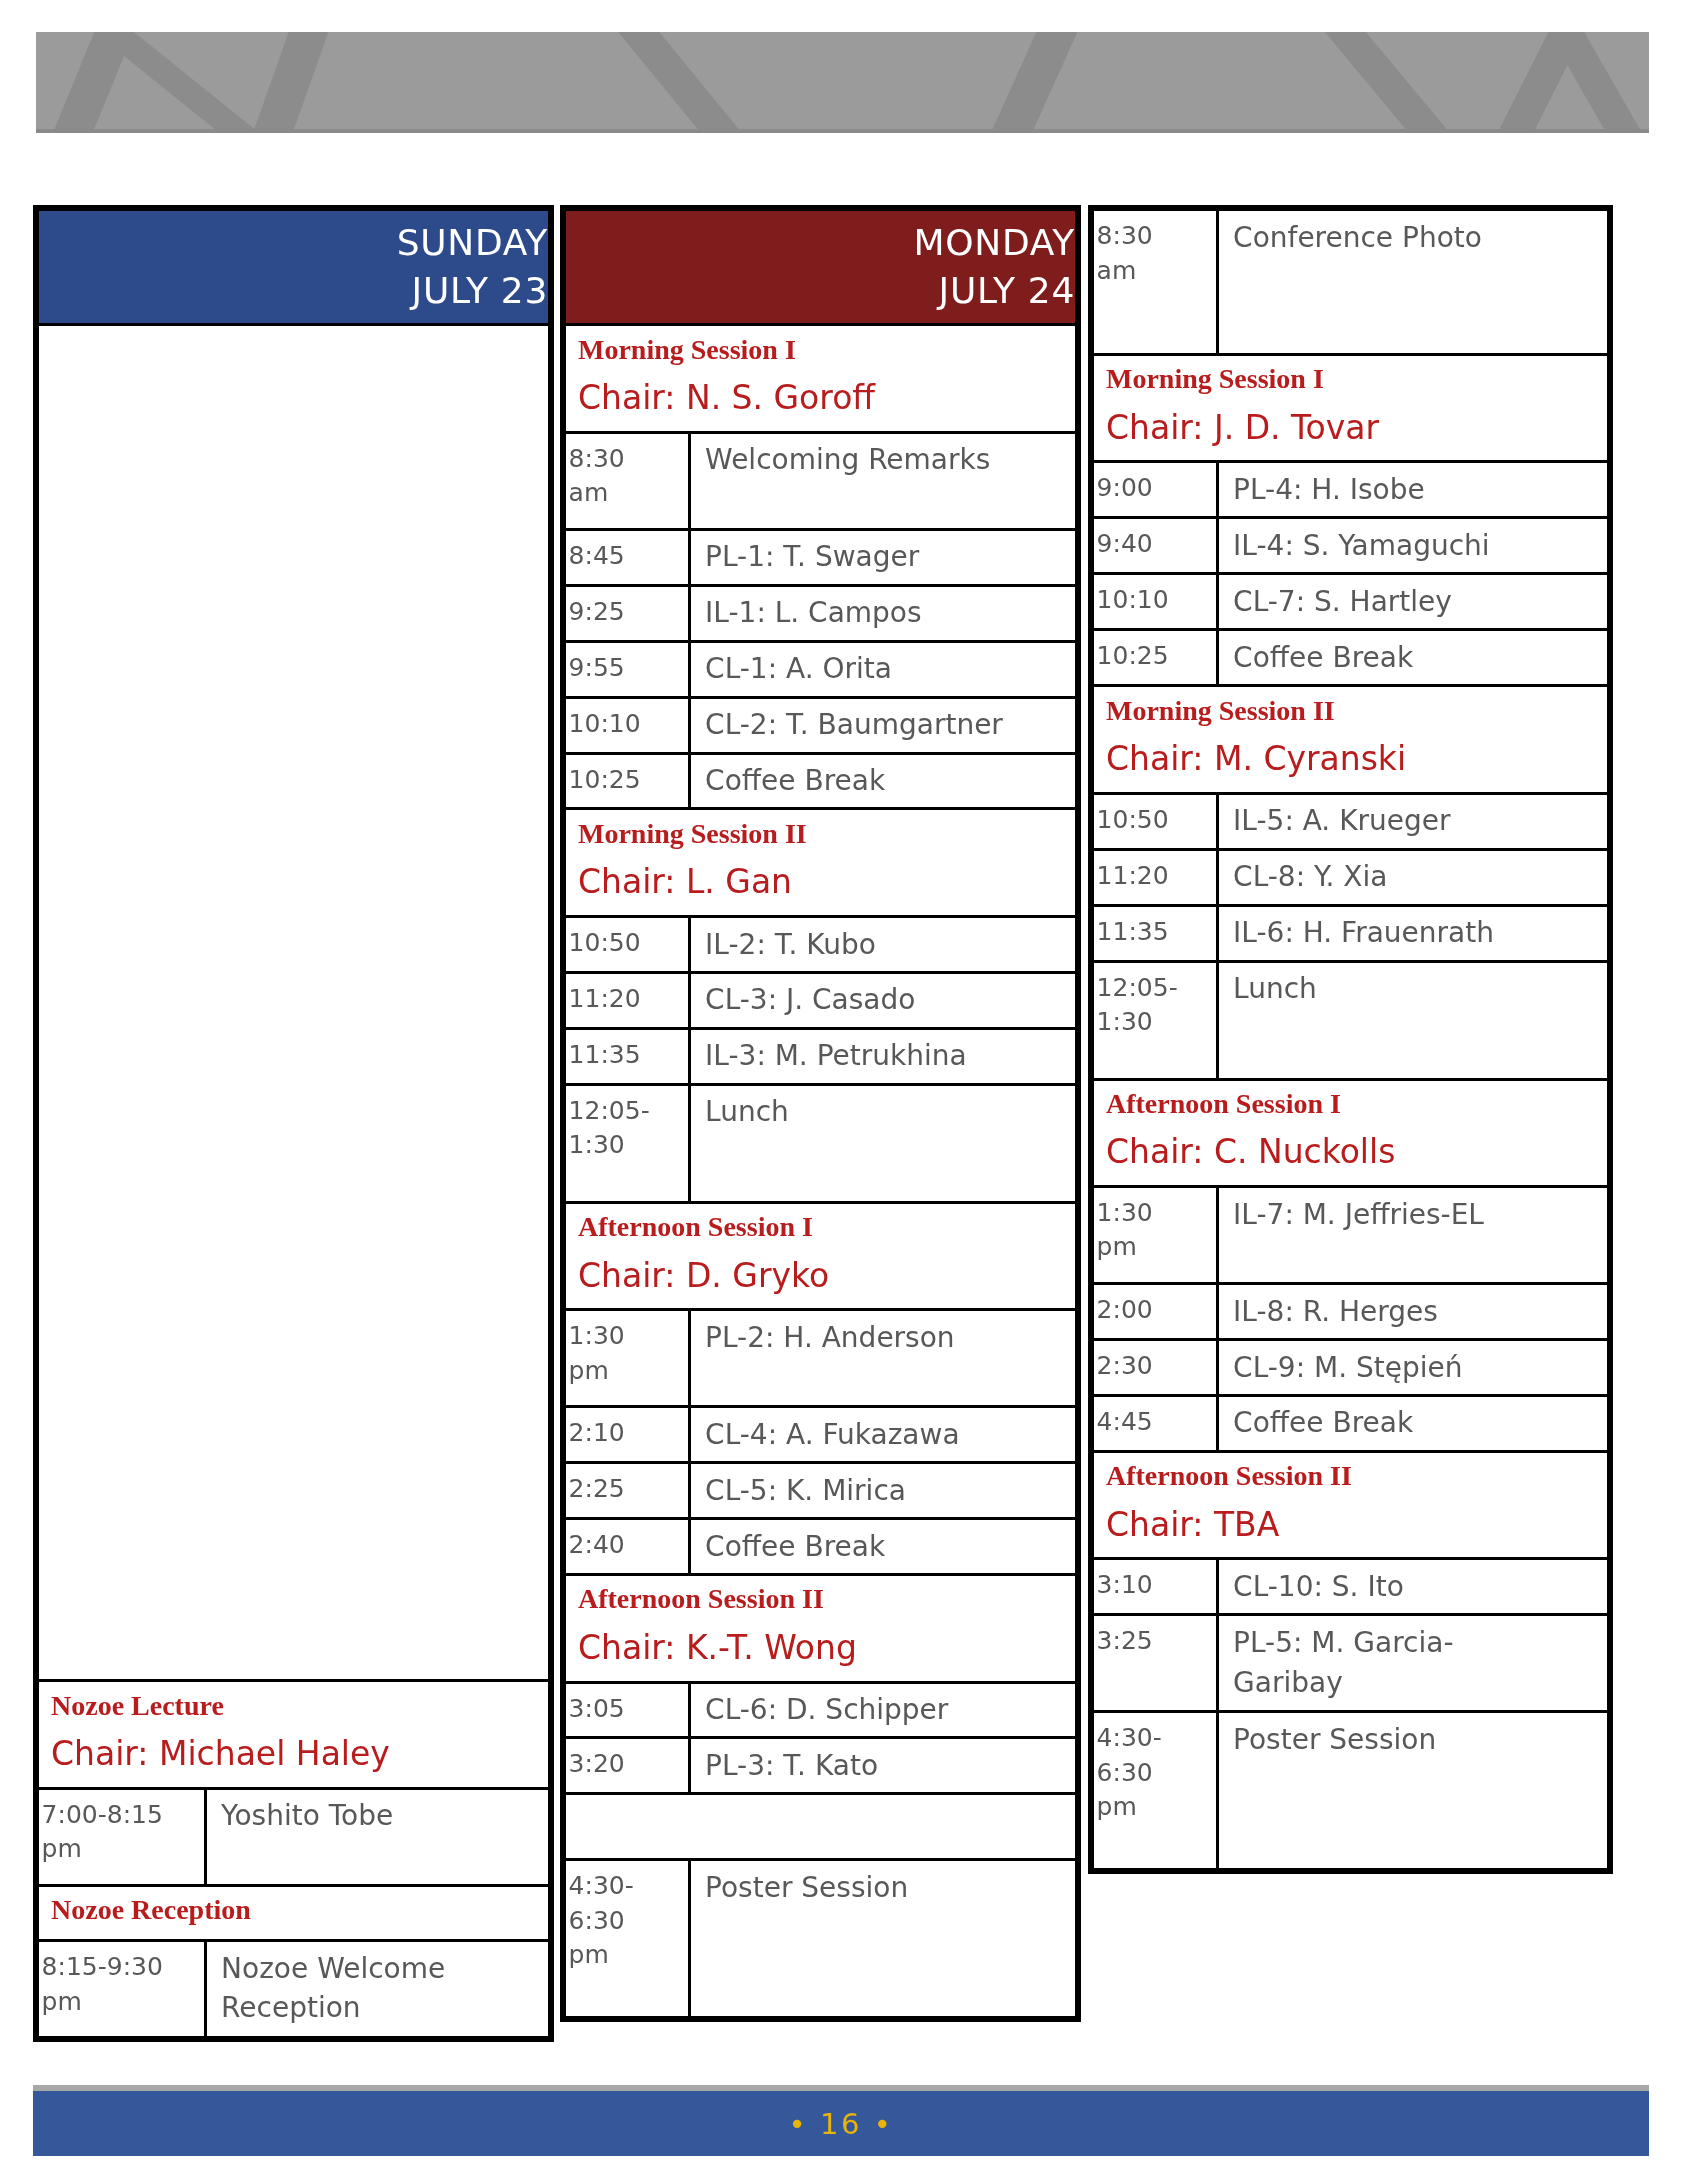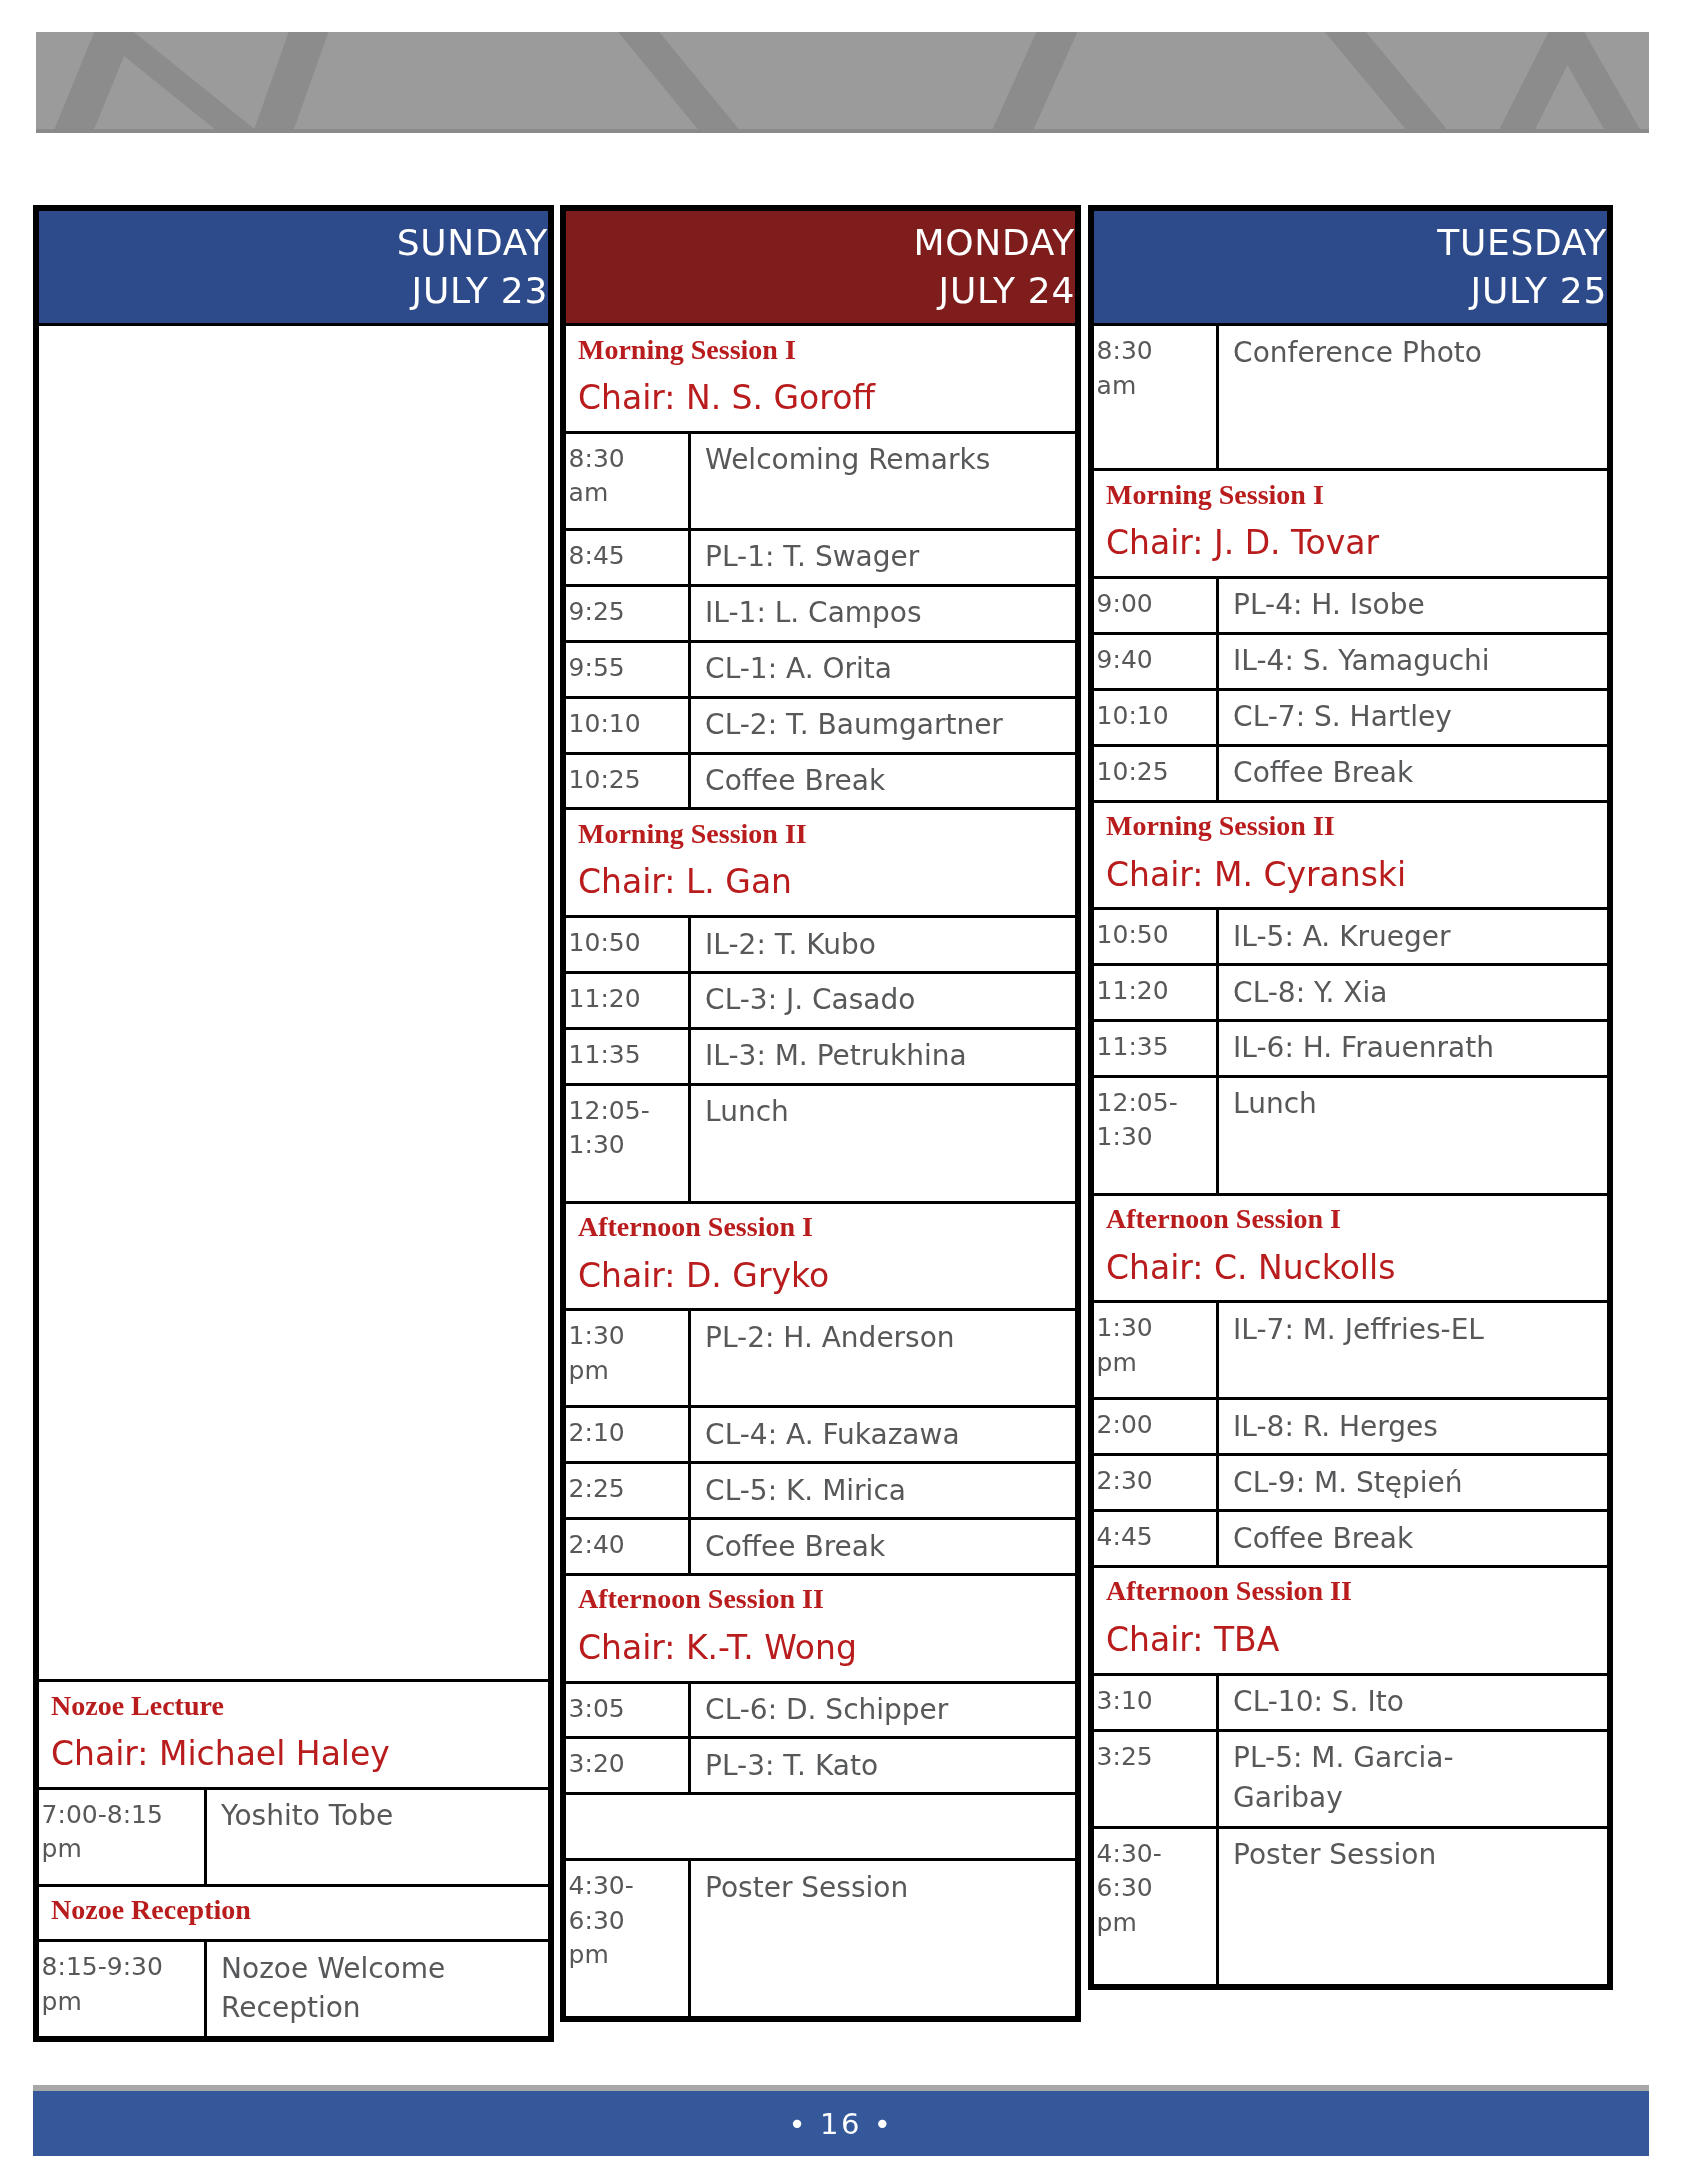--- a/index.html
+++ b/index.html
@@ -54,21 +54,21 @@
   tr.rh-poster td{height:139px;}  
   tr.rh-spacer td{height:61px;}   
   td.sunday-empty{height:1351px;} 
 
   
   .footer{
     position:absolute;left:33px;top:2085px;width:1616px;height:65px;
     background:#35589b;border-top:6px solid #a8a8a8;
     display:flex;align-items:center;justify-content:center;
   }
-  .footer .page-num{color:#ffffff;font-size:29px;letter-spacing:2.6px;}
+  .footer .page-num{color:#eab308;font-size:29px;letter-spacing:2.6px;}
 </style>
 </head>
 <body>
 
 <div class="banner">
   <svg viewBox="0 0 2438 146" preserveAspectRatio="none">
     <g fill="#8c8c8c">
       <polygon points="28,146 88,0 148,0 88,146"></polygon>
       <polygon points="88,0 148,0 330,146 270,146"></polygon>
       <polygon points="330,146 382,0 442,0 390,146"></polygon>
@@ -235,26 +235,20 @@
   </tr>
 </tbody>
   </table>
 
 <table class="day" id="table-tuesday">
   <colgroup>
       <col class="timecol">
       <col>
     </colgroup>
   <tbody>
-      <tr>
-    <th class="day-header hdr-blue" colspan="2">
-      <div>TUESDAY</div>
-      <div>JULY 25</div>
-    </th>
-  </tr>
   <tr class="rh-photo">
     <td class="time">8:30
 am</td>
     <td class="event">Conference Photo</td>
   </tr>
   <tr>
     <td class="section" colspan="2">
       <div class="section-title">Morning Session I</div>
       <div class="section-chair">Chair: J. D. Tovar</div>
     </td>

